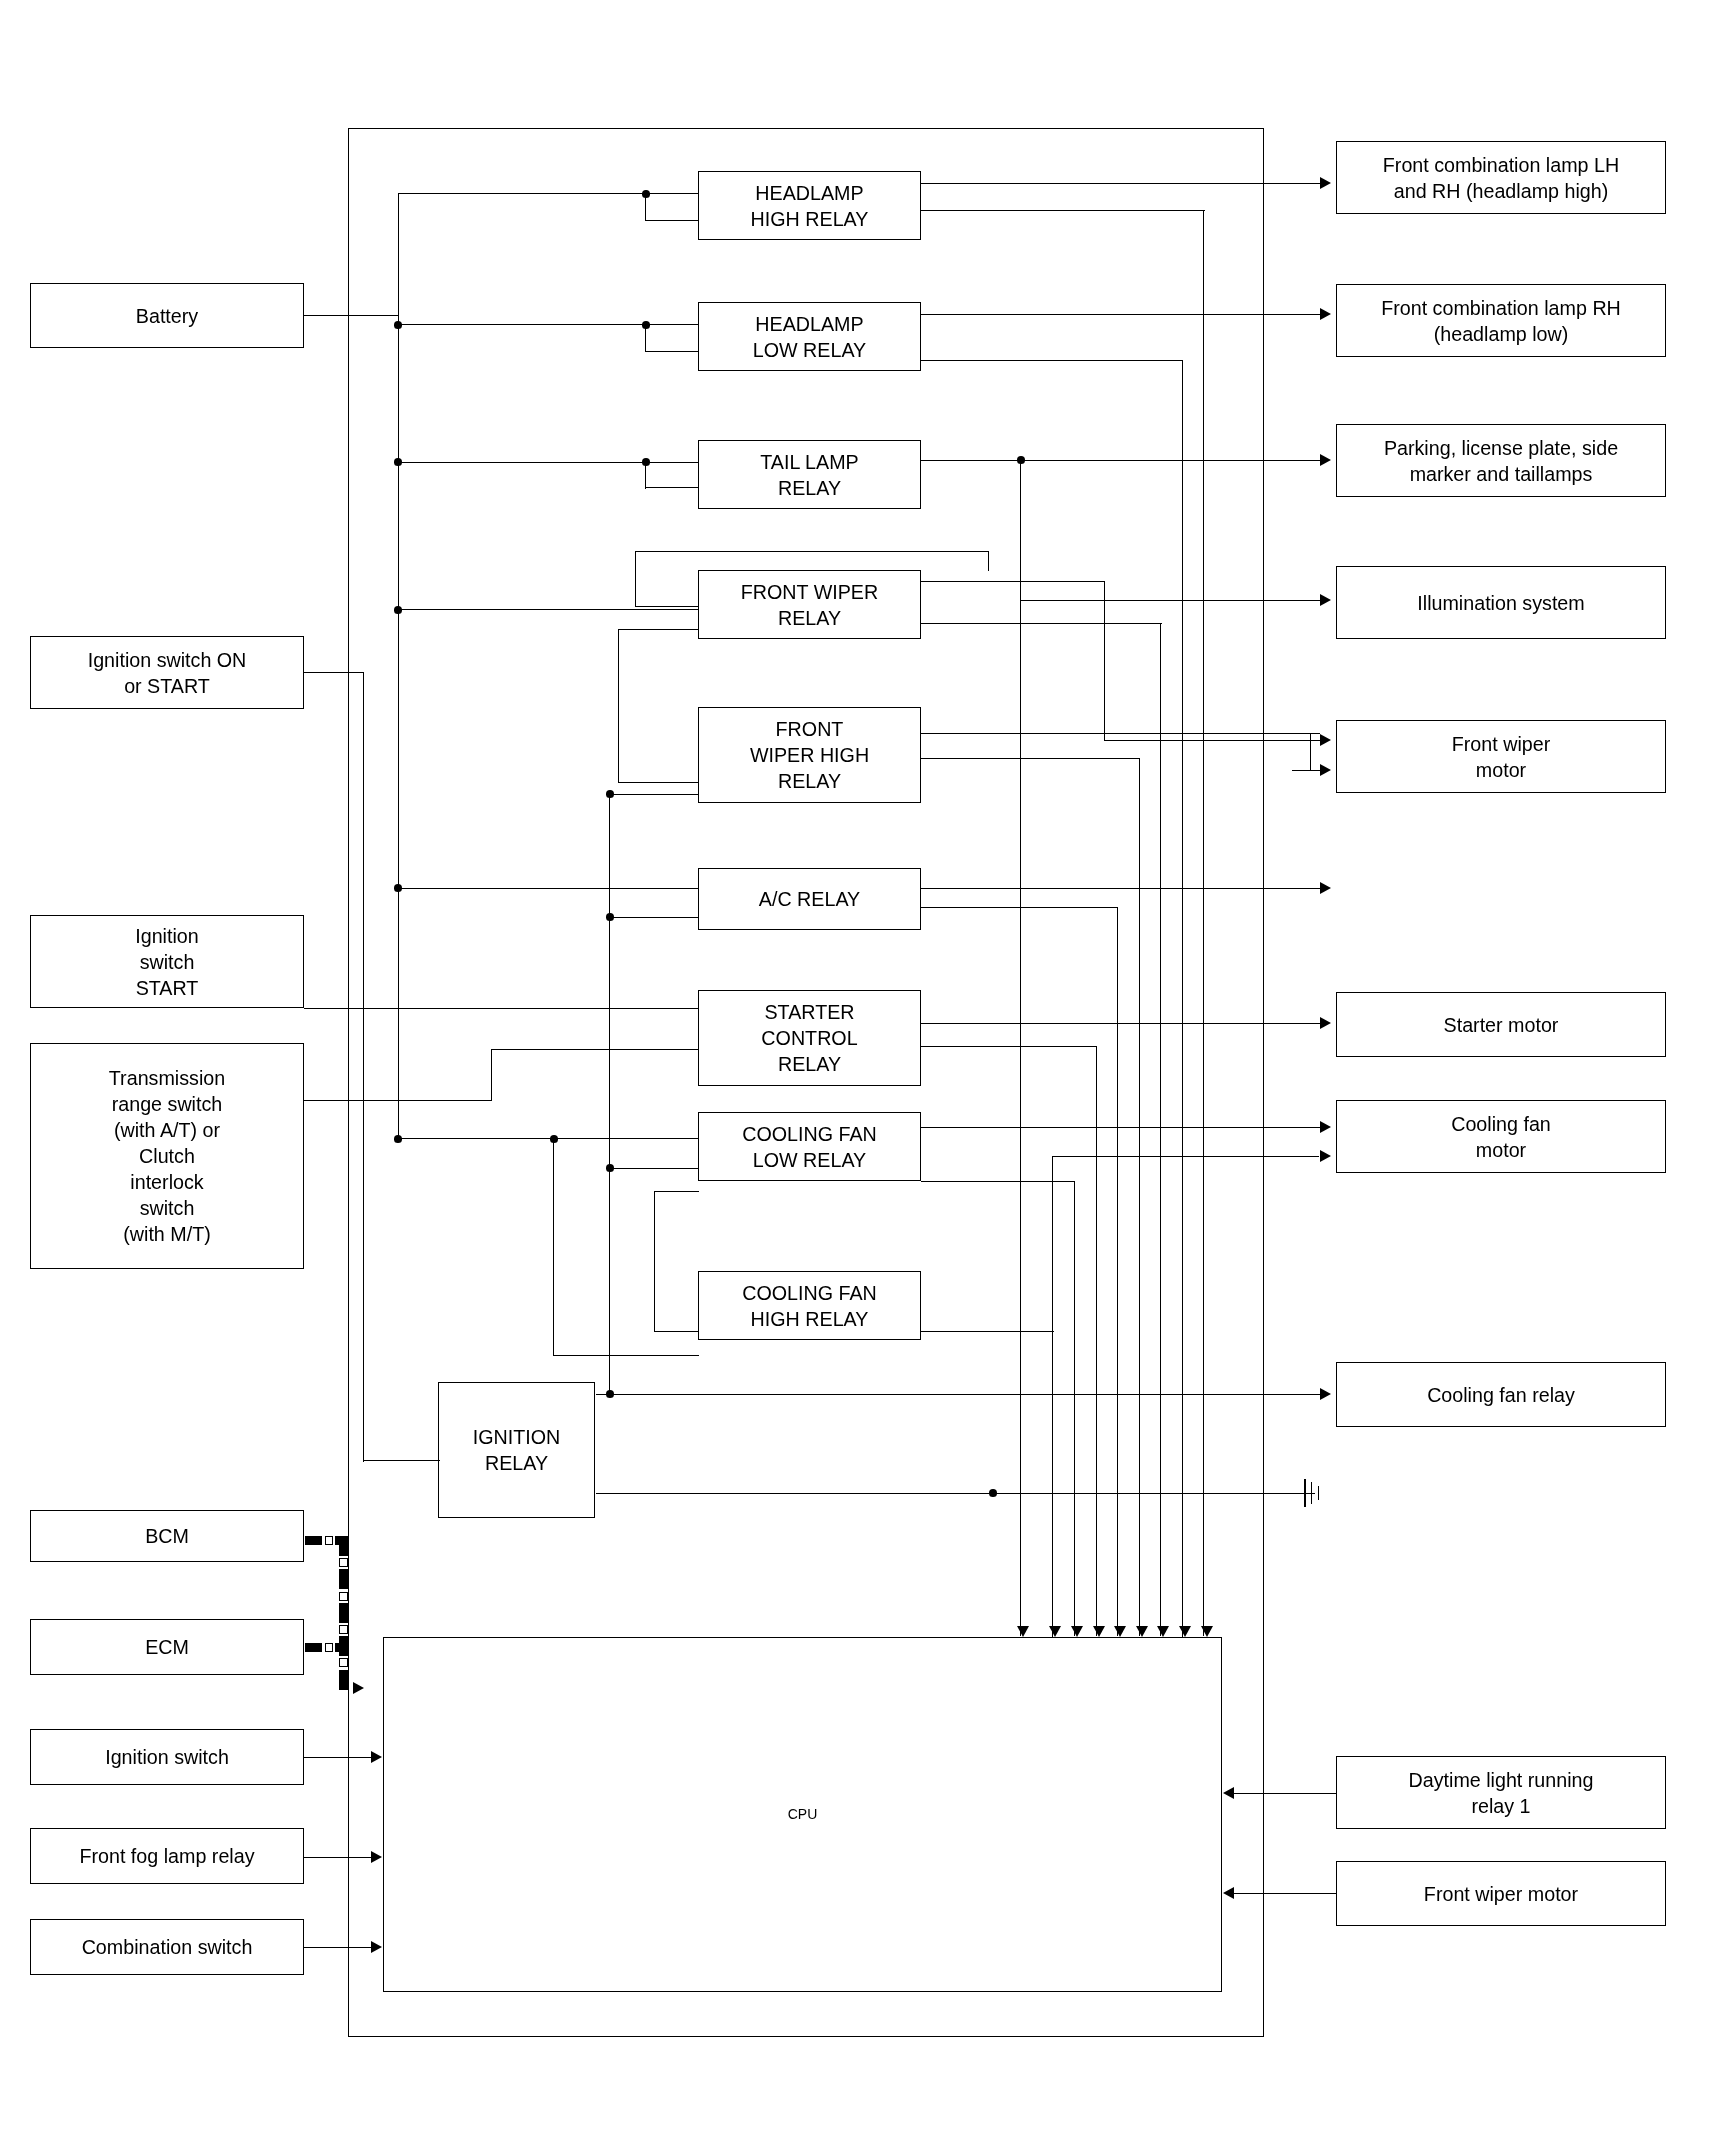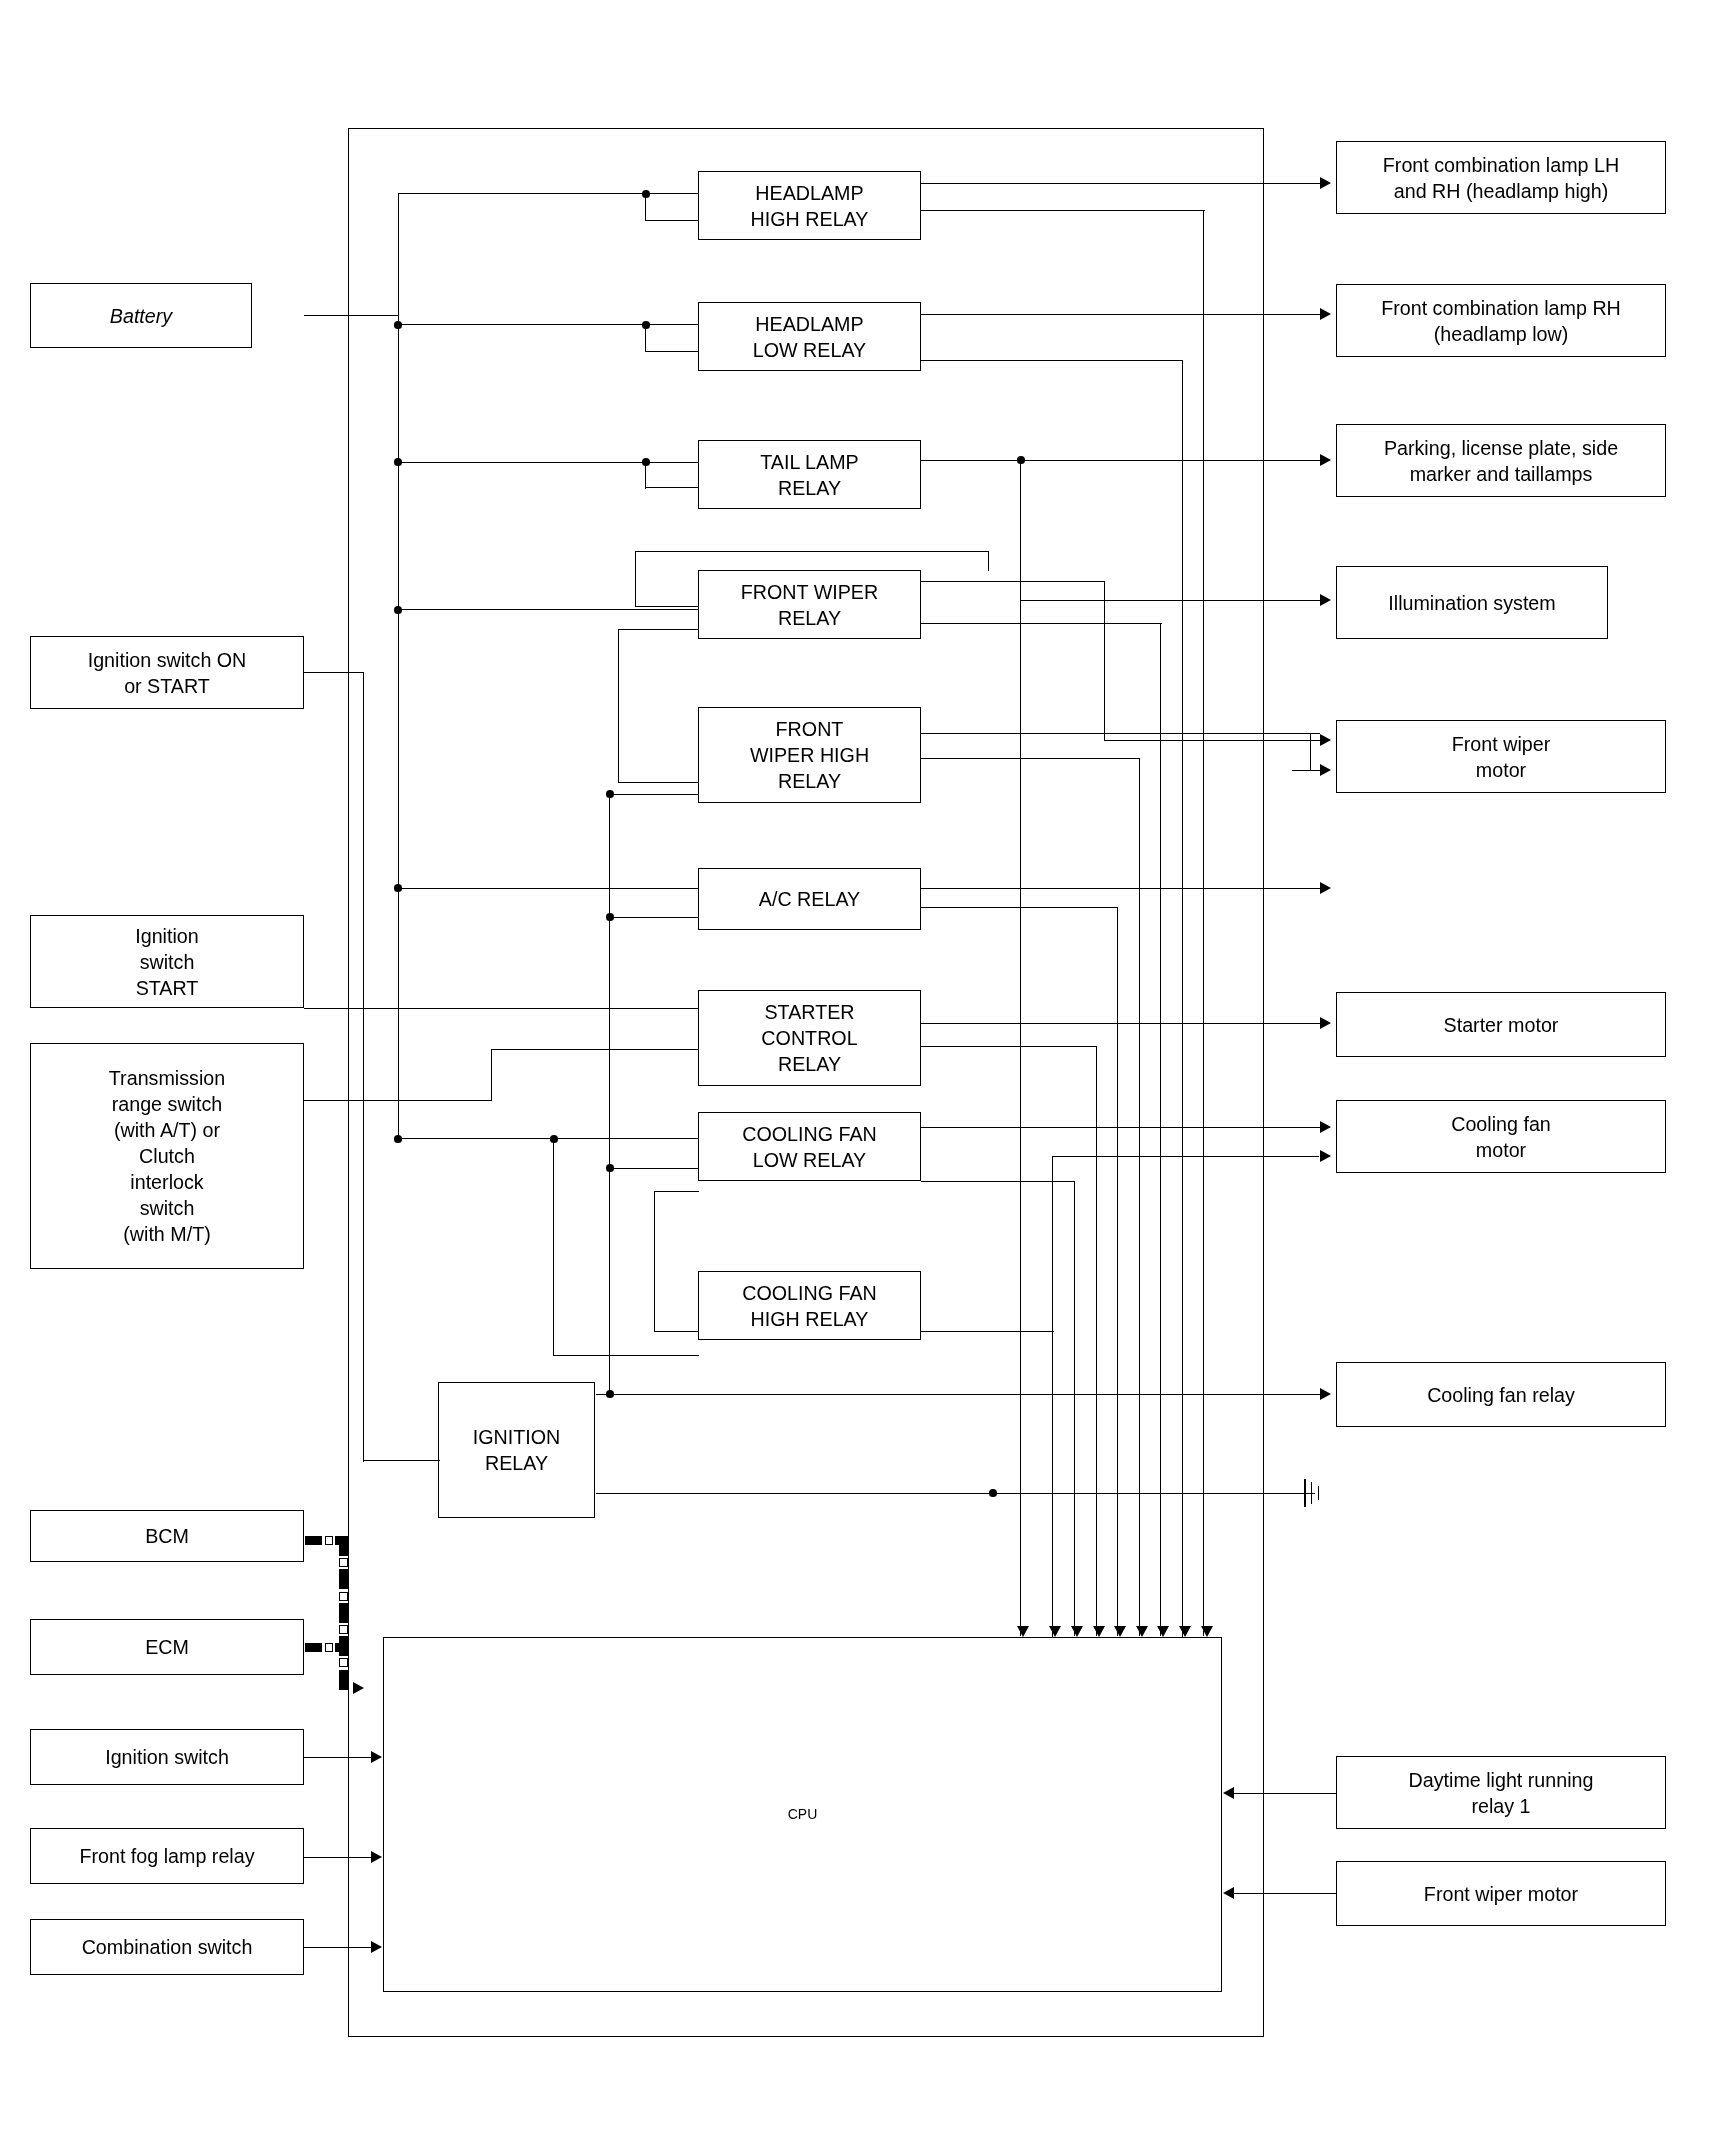--- a/index.html
+++ b/index.html
@@ -23,21 +23,21 @@
   .can-seg{position:absolute;background:#000;}
   .gnd{position:absolute;}
 </style>
 </head>
 <body>
 
 <div id="sheet">
 
   <div class="outer" style="left:348px;top:128px;width:916px;height:1909px;"></div>
 
-  <div class="box lbl" style="left:30px;top:283px;width:222px;height:65px;font-style:italic;">
+  <div class="box lbl" style="left:30px;top:283px;width:274px;height:65px;">
     <span>Battery</span>
   </div>
 
   <div class="box lbl" style="left:30px;top:636px;width:274px;height:73px;">
     <span style="white-space:pre-line;">Ignition switch ON
 or START</span>
   </div>
 
   <div class="box lbl" style="left:30px;top:915px;width:274px;height:93px;">
     <span style="white-space:pre-line;">Ignition
@@ -138,21 +138,21 @@
   <div class="box lbl" style="left:1336px;top:284px;width:330px;height:73px;">
     <span style="white-space:pre-line;">Front combination lamp RH
 (headlamp low)</span>
   </div>
 
   <div class="box lbl" style="left:1336px;top:424px;width:330px;height:73px;">
     <span style="white-space:pre-line;">Parking, license plate, side
 marker and taillamps</span>
   </div>
 
-  <div class="box lbl" style="left:1336px;top:566px;width:272px;height:73px;">
+  <div class="box lbl" style="left:1336px;top:566px;width:330px;height:73px;">
     <span>Illumination system</span>
   </div>
 
   <div class="box lbl" style="left:1336px;top:720px;width:330px;height:73px;">
     <span style="white-space:pre-line;">Front wiper
 motor</span>
   </div>
 
 
   <div class="box lbl" style="left:1336px;top:992px;width:330px;height:65px;">

